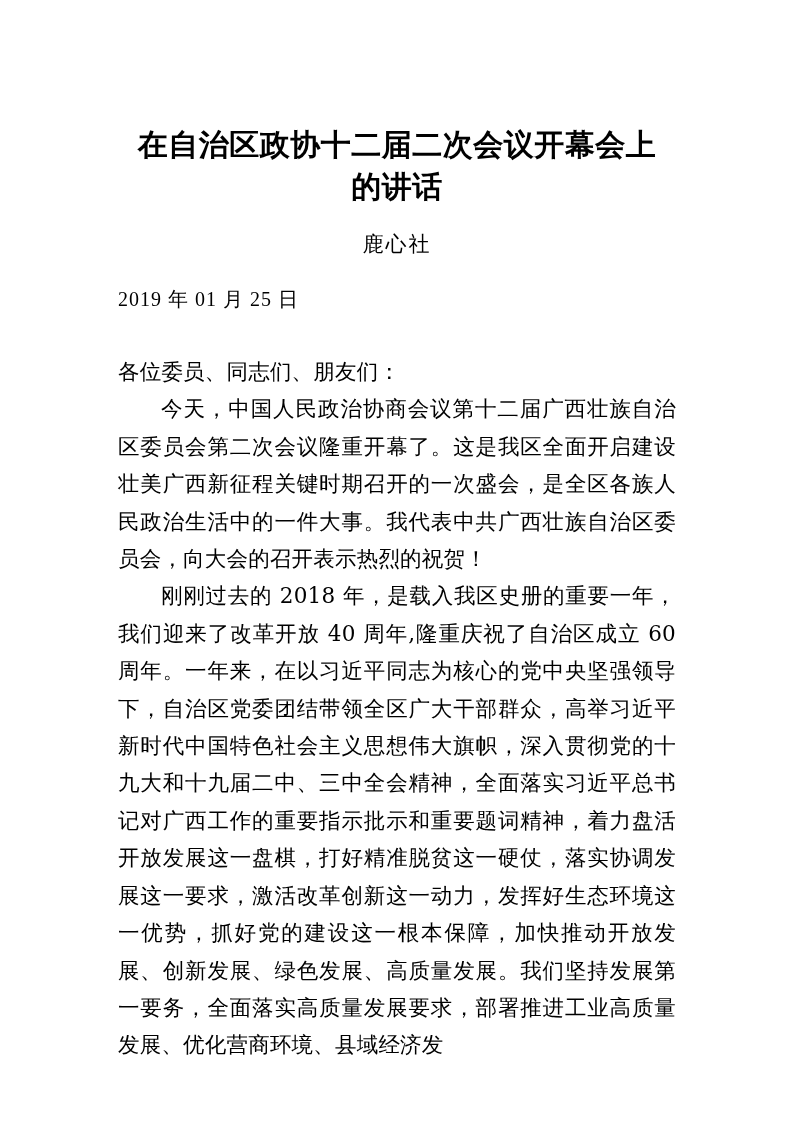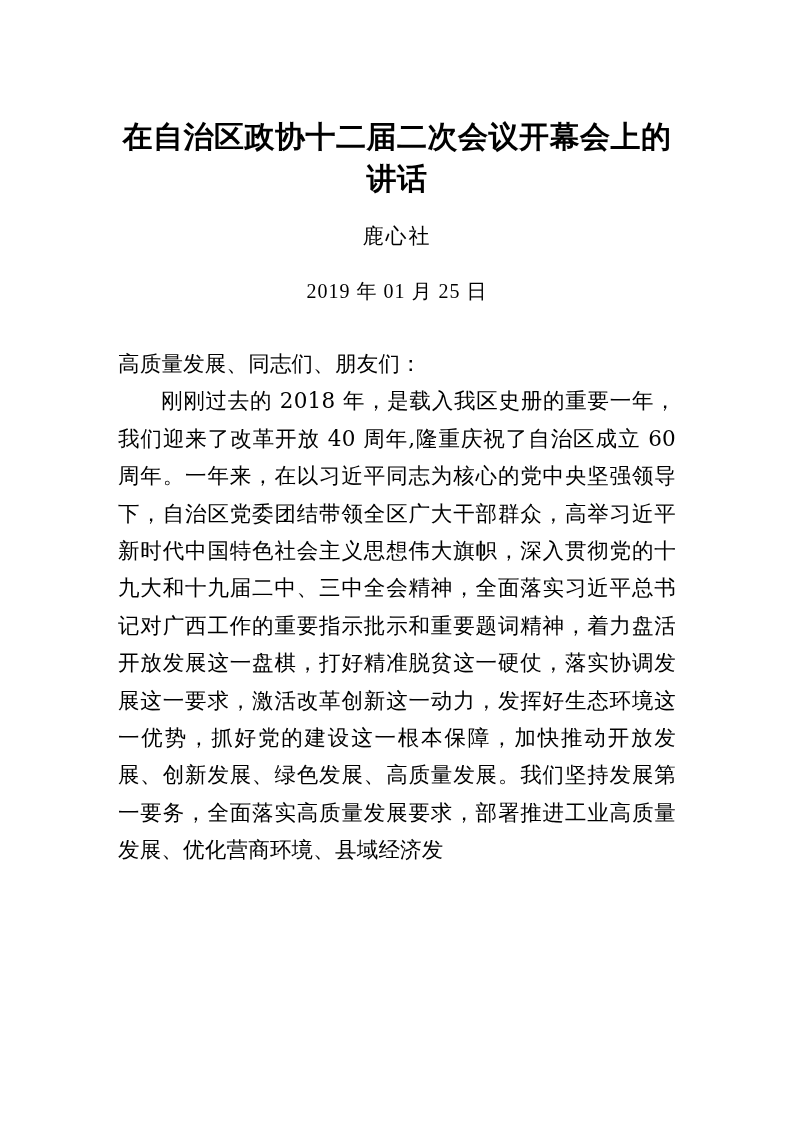--- a/index.html
+++ b/index.html
@@ -22,21 +22,21 @@
   }
   .content {
     position: absolute;
     left: 118px;
     top: 0;
     width: 558px;
   }
 
   
   .doc-title {
-    margin: 0;
+    margin: 8px;
     padding-top: 116px;
     font-family: "Liberation Serif", "DejaVu Serif", serif;
     font-size: 30px;
     line-height: 42px;
     font-weight: 700;
     text-align: center;
     letter-spacing: 0.5px;
     color: #000000;
   }
 
@@ -52,21 +52,21 @@
     color: #000000;
   }
 
   
   .doc-date {
     margin: 0;
     padding-top: 14px;
     font-family: "Liberation Serif", "DejaVu Serif", serif;
     font-size: 20px;
     line-height: 28px;
-    text-align: center;
+    text-align: left;
     letter-spacing: 1px;
     color: #000000;
   }
 
   
   .doc-body {
     padding-top: 40px;
   }
   .para {
     margin: 0;
@@ -91,18 +91,19 @@
 <div class="page">
   <div class="content">
 
     <h1 class="doc-title">在自治区政协十二届二次会议开幕会上的讲话</h1>
 
     <div class="doc-author">鹿心社</div>
 
     <div class="doc-date">2019 年 01 月 25 日</div>
 
     <div class="doc-body">
-      <p class="para salutation">高质量发展、同志们、朋友们：</p>
+      <p class="para salutation">各位委员、同志们、朋友们：</p>
+      <p class="para indent">今天，中国人民政治协商会议第十二届广西壮族自治区委员会第二次会议隆重开幕了。这是我区全面开启建设壮美广西新征程关键时期召开的一次盛会，是全区各族人民政治生活中的一件大事。我代表中共广西壮族自治区委员会，向大会的召开表示热烈的祝贺！</p>
       <p class="para indent">刚刚过去的 2018 年，是载入我区史册的重要一年，我们迎来了改革开放 40 周年,隆重庆祝了自治区成立 60 周年。一年来，在以习近平同志为核心的党中央坚强领导下，自治区党委团结带领全区广大干部群众，高举习近平新时代中国特色社会主义思想伟大旗帜，深入贯彻党的十九大和十九届二中、三中全会精神，全面落实习近平总书记对广西工作的重要指示批示和重要题词精神，着力盘活开放发展这一盘棋，打好精准脱贫这一硬仗，落实协调发展这一要求，激活改革创新这一动力，发挥好生态环境这一优势，抓好党的建设这一根本保障，加快推动开放发展、创新发展、绿色发展、高质量发展。我们坚持发展第一要务，全面落实高质量发展要求，部署推进工业高质量发展、优化营商环境、县域经济发</p>
     </div>
 
   </div>
 </div>
 
 </body></html>

